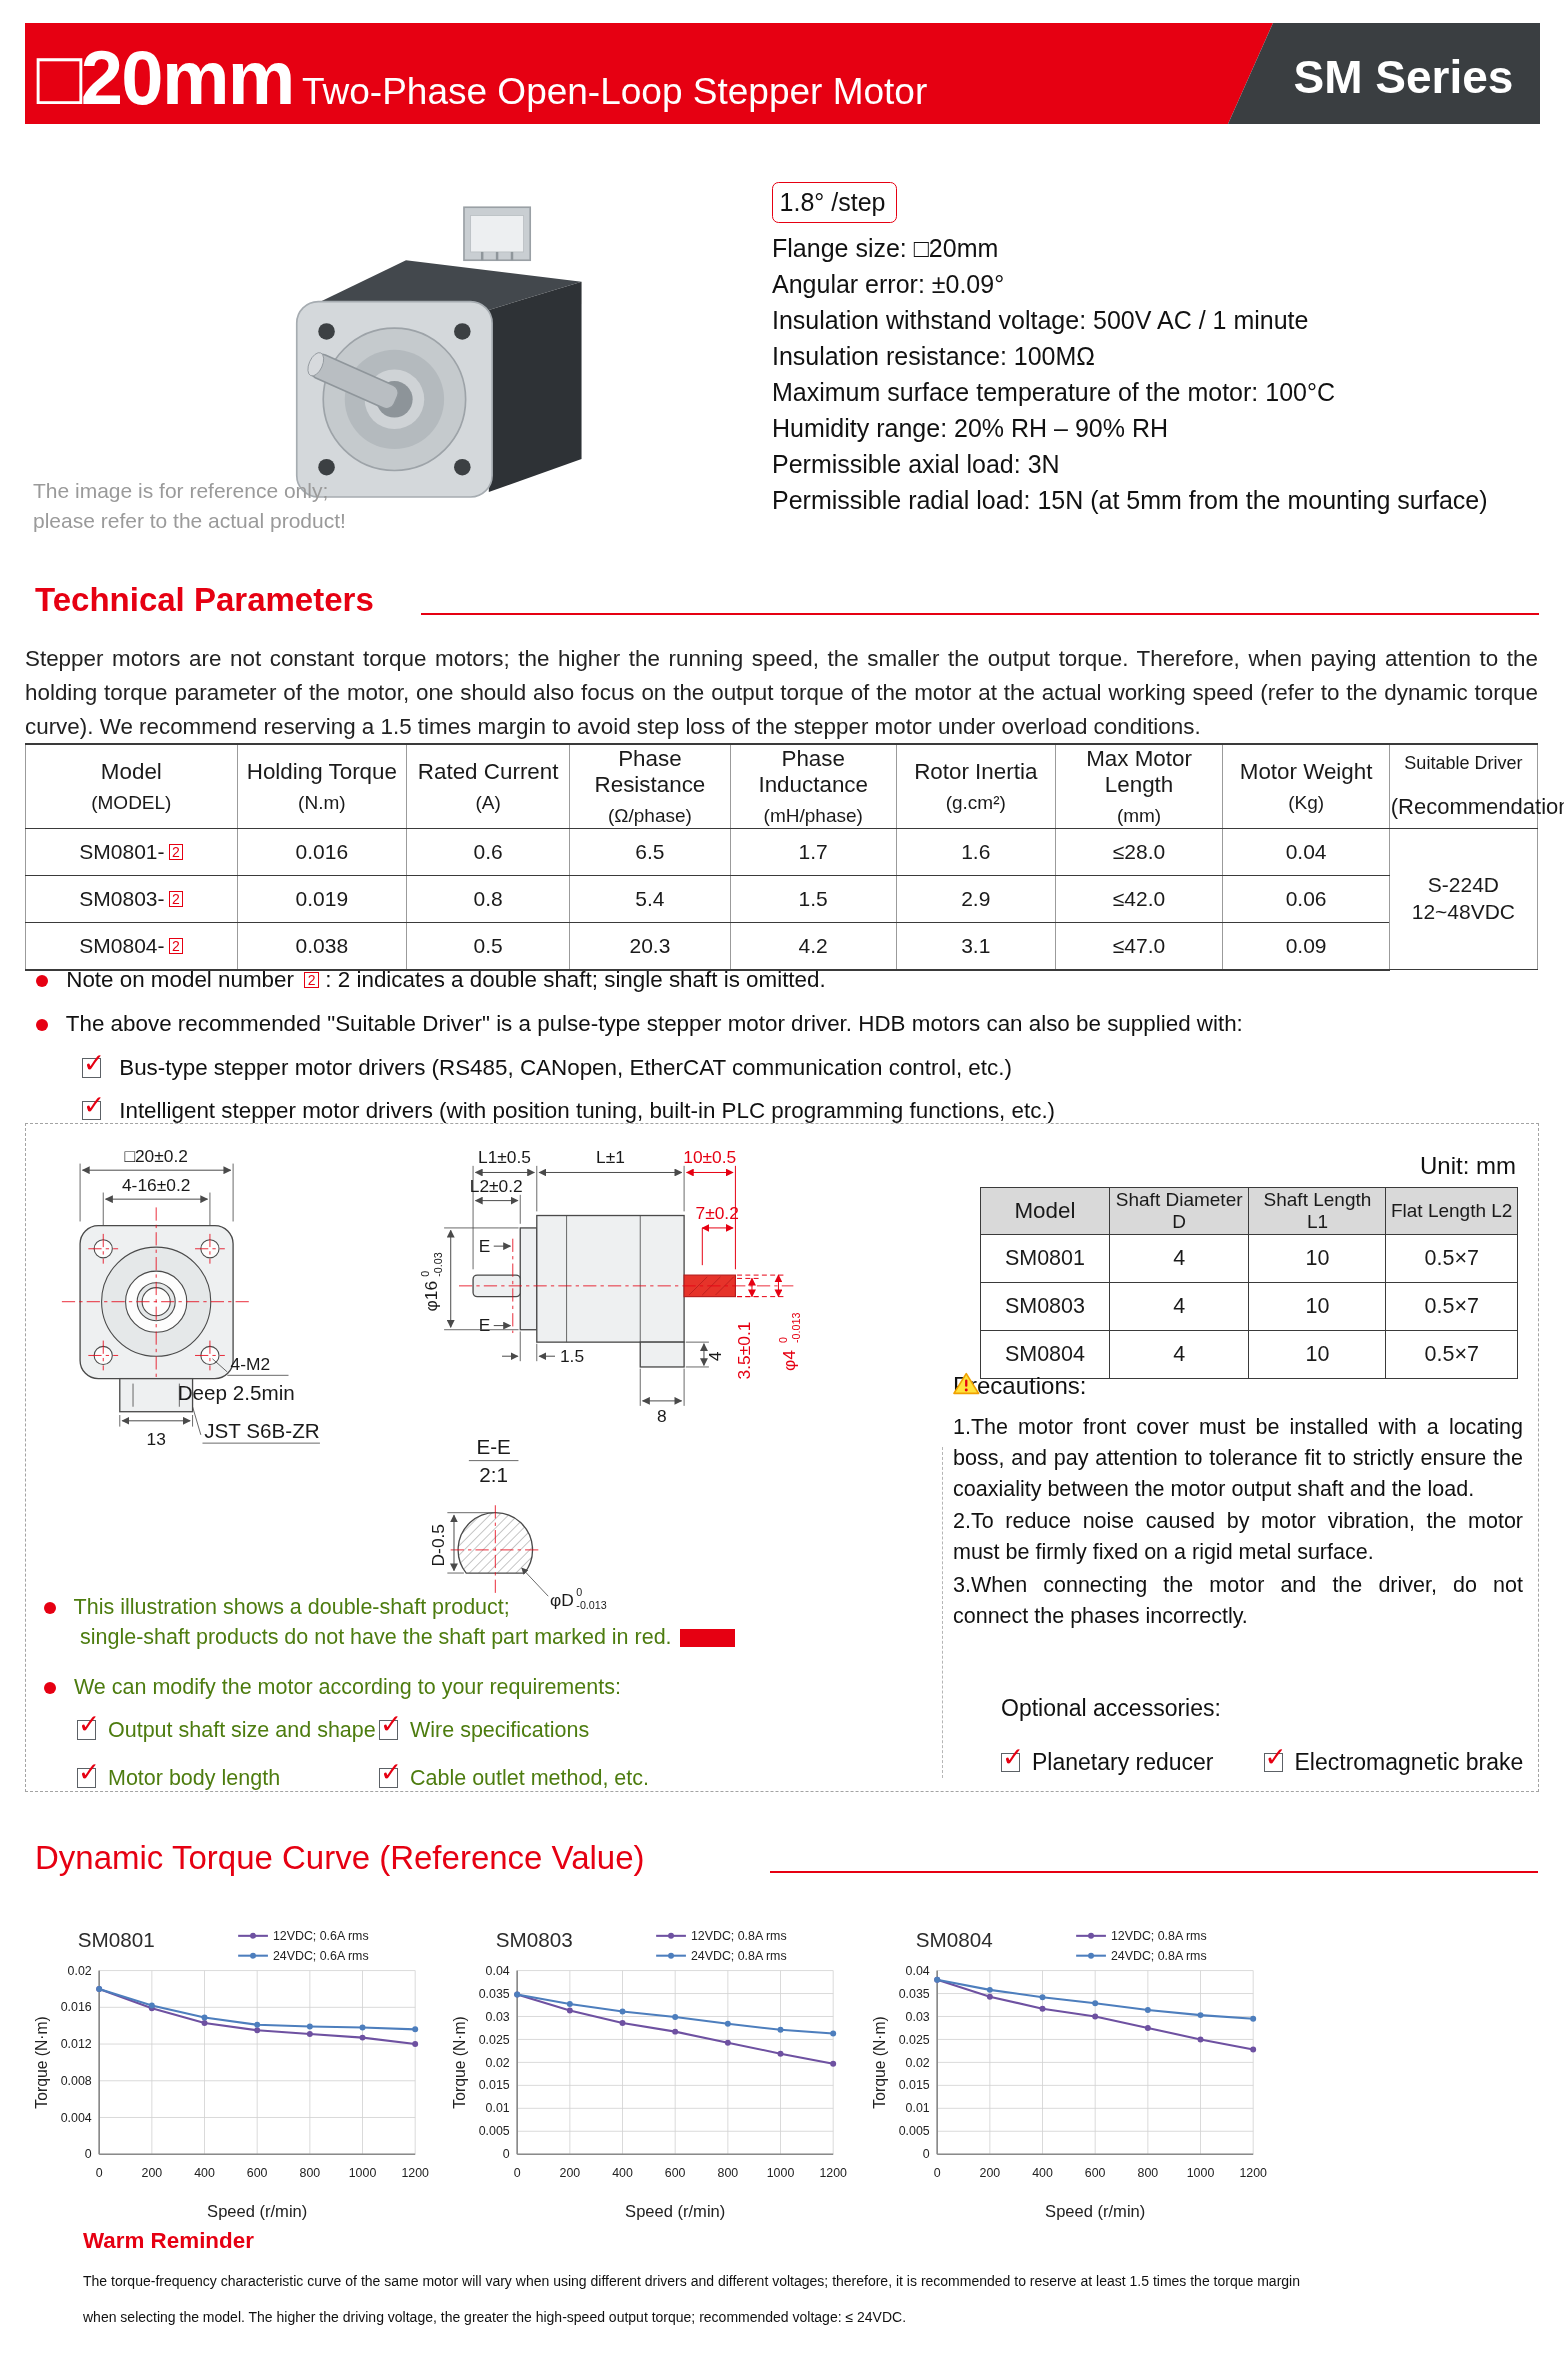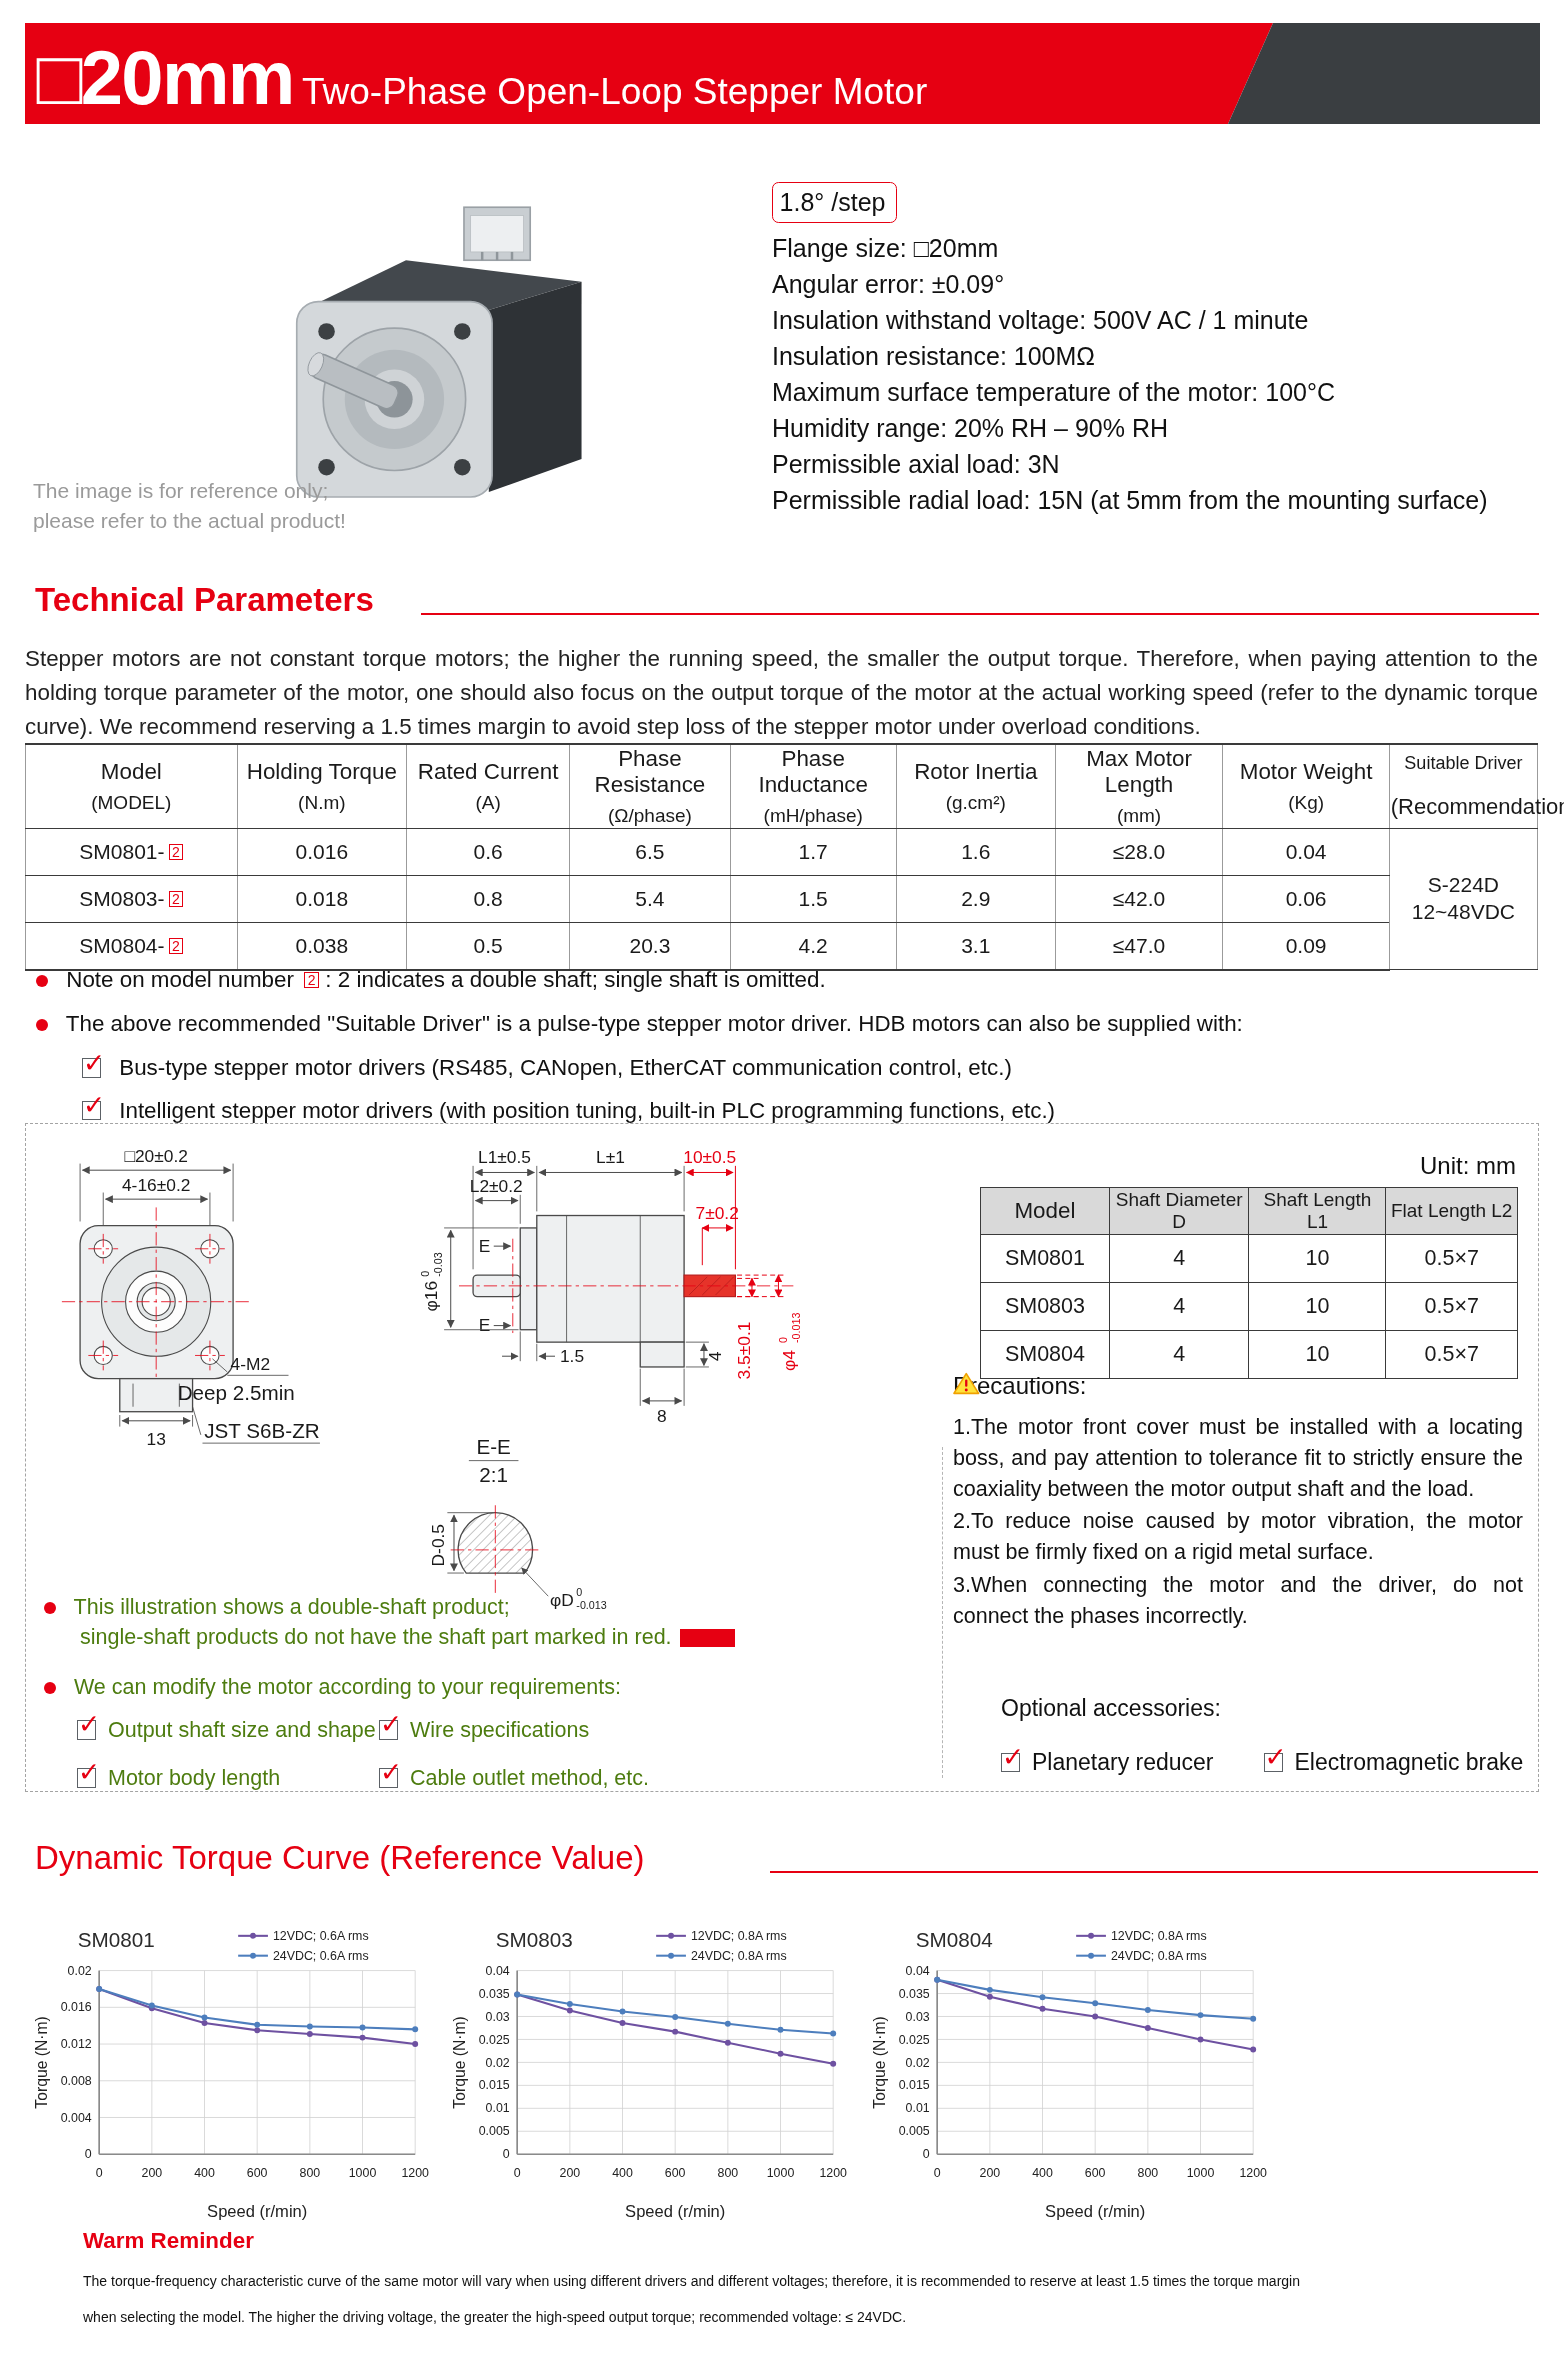--- a/index.html
+++ b/index.html
@@ -95,20 +95,21 @@
 
 <div class="page">
 
   <div class="banner">
     <div class="banner-red"></div>
     <div class="banner-dark"></div>
     <div class="banner-left">
       <span class="b-size">□20mm</span>
       <span class="b-title">Two-Phase Open-Loop Stepper Motor</span>
     </div>
+    <div class="b-series">SM Series</div>
   </div>
 
   <svg class="motor-img" width="356" height="373" viewBox="0 0 430 450">
     <rect x="250" y="58" width="80" height="64" fill="#c9ced2" stroke="#9aa0a5" stroke-width="2"></rect>
     <rect x="258" y="68" width="64" height="44" fill="#edeff1" stroke="#b9bec2"></rect>
     <line x1="272" y1="112" x2="272" y2="122" stroke="#8f969b" stroke-width="3"></line>
     <line x1="290" y1="112" x2="290" y2="122" stroke="#8f969b" stroke-width="3"></line>
     <line x1="308" y1="112" x2="308" y2="122" stroke="#8f969b" stroke-width="3"></line>
     <polygon points="60,180 180,122 392,148 280,182" fill="#43484d"></polygon>
     <polygon points="280,182 392,148 392,362 280,402" fill="#2e3236"></polygon>
@@ -211,21 +212,21 @@
           <td>1.6</td>
           <td>≤28.0</td>
           <td>0.04</td>
           <td rowspan="3" class="driver-cell">
             <div>S-224D</div>
             <div>12~48VDC</div>
           </td>
         </tr>
         <tr>
           <td><span>SM0803-</span><span class="box2">2</span></td>
-          <td>0.018</td>
+          <td>0.019</td>
           <td>0.8</td>
           <td>5.4</td>
           <td>1.5</td>
           <td>2.9</td>
           <td>≤42.0</td>
           <td>0.06</td>
         </tr>
         <tr>
           <td><span>SM0804-</span><span class="box2">2</span></td>
           <td>0.038</td>

